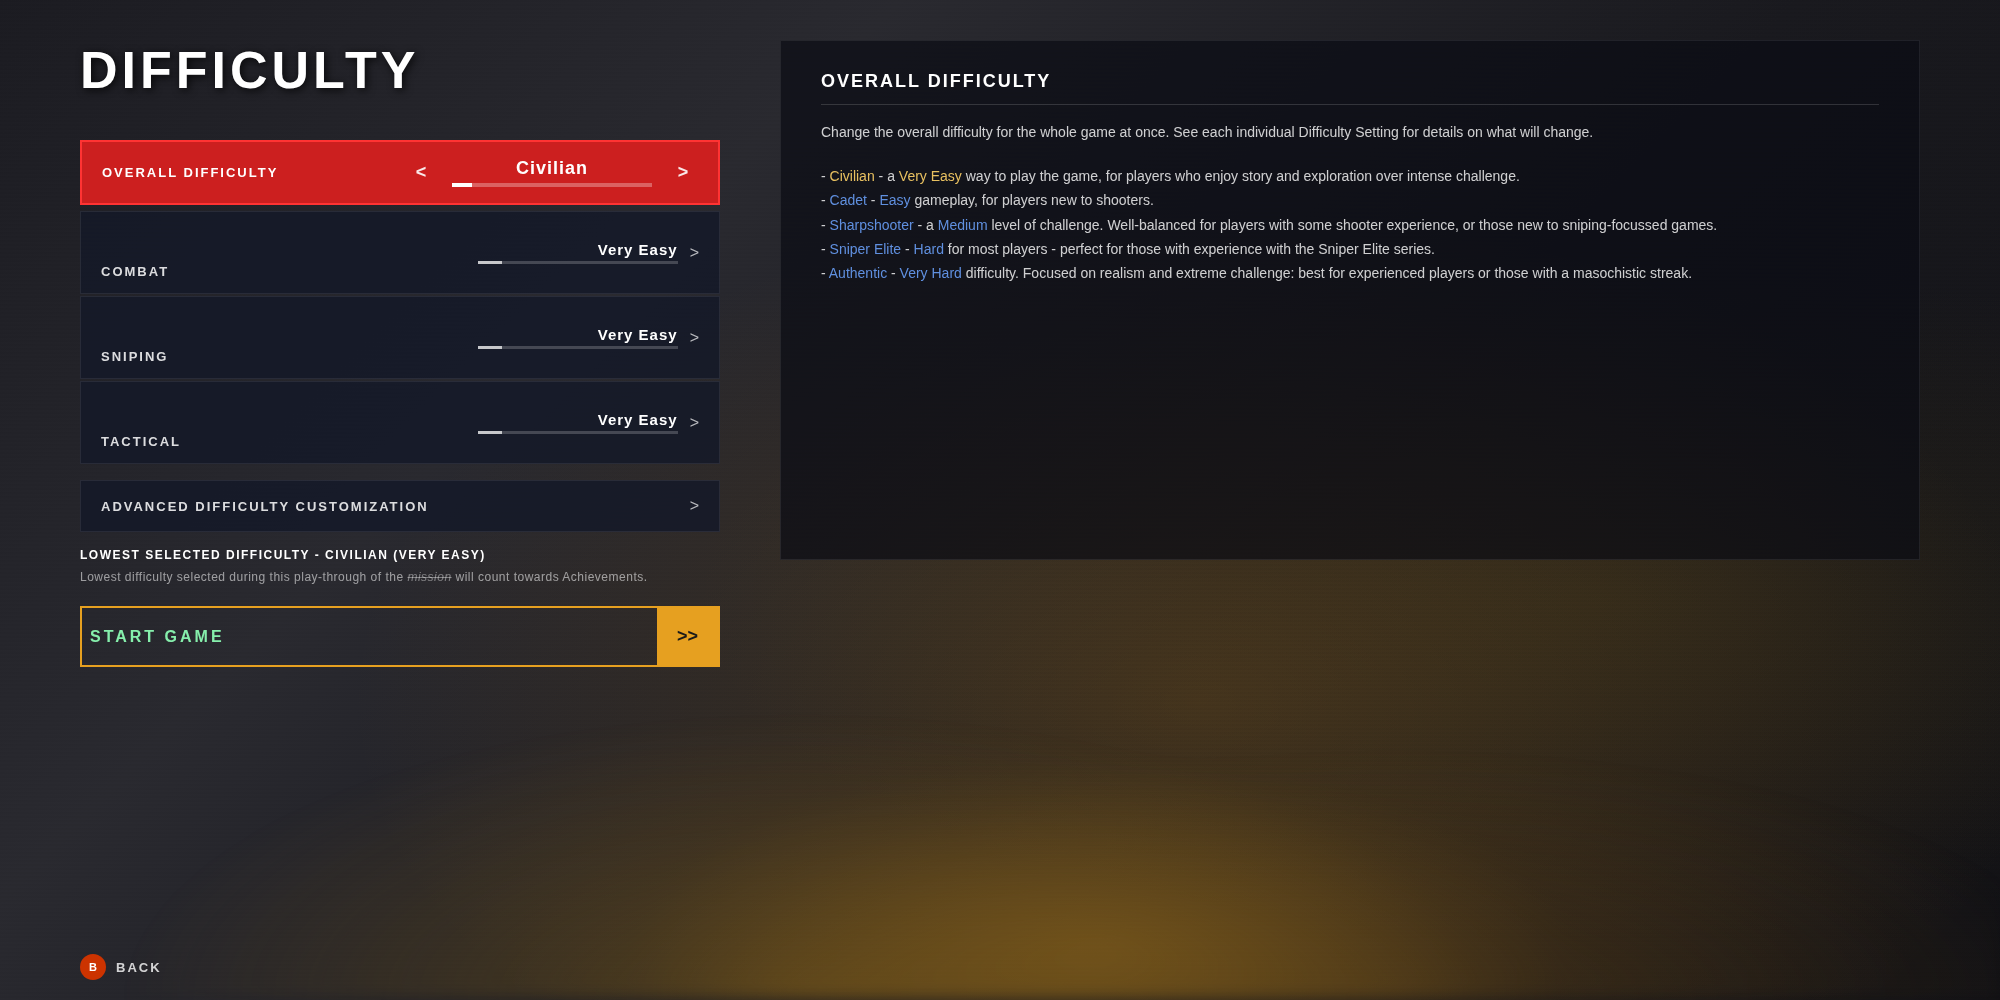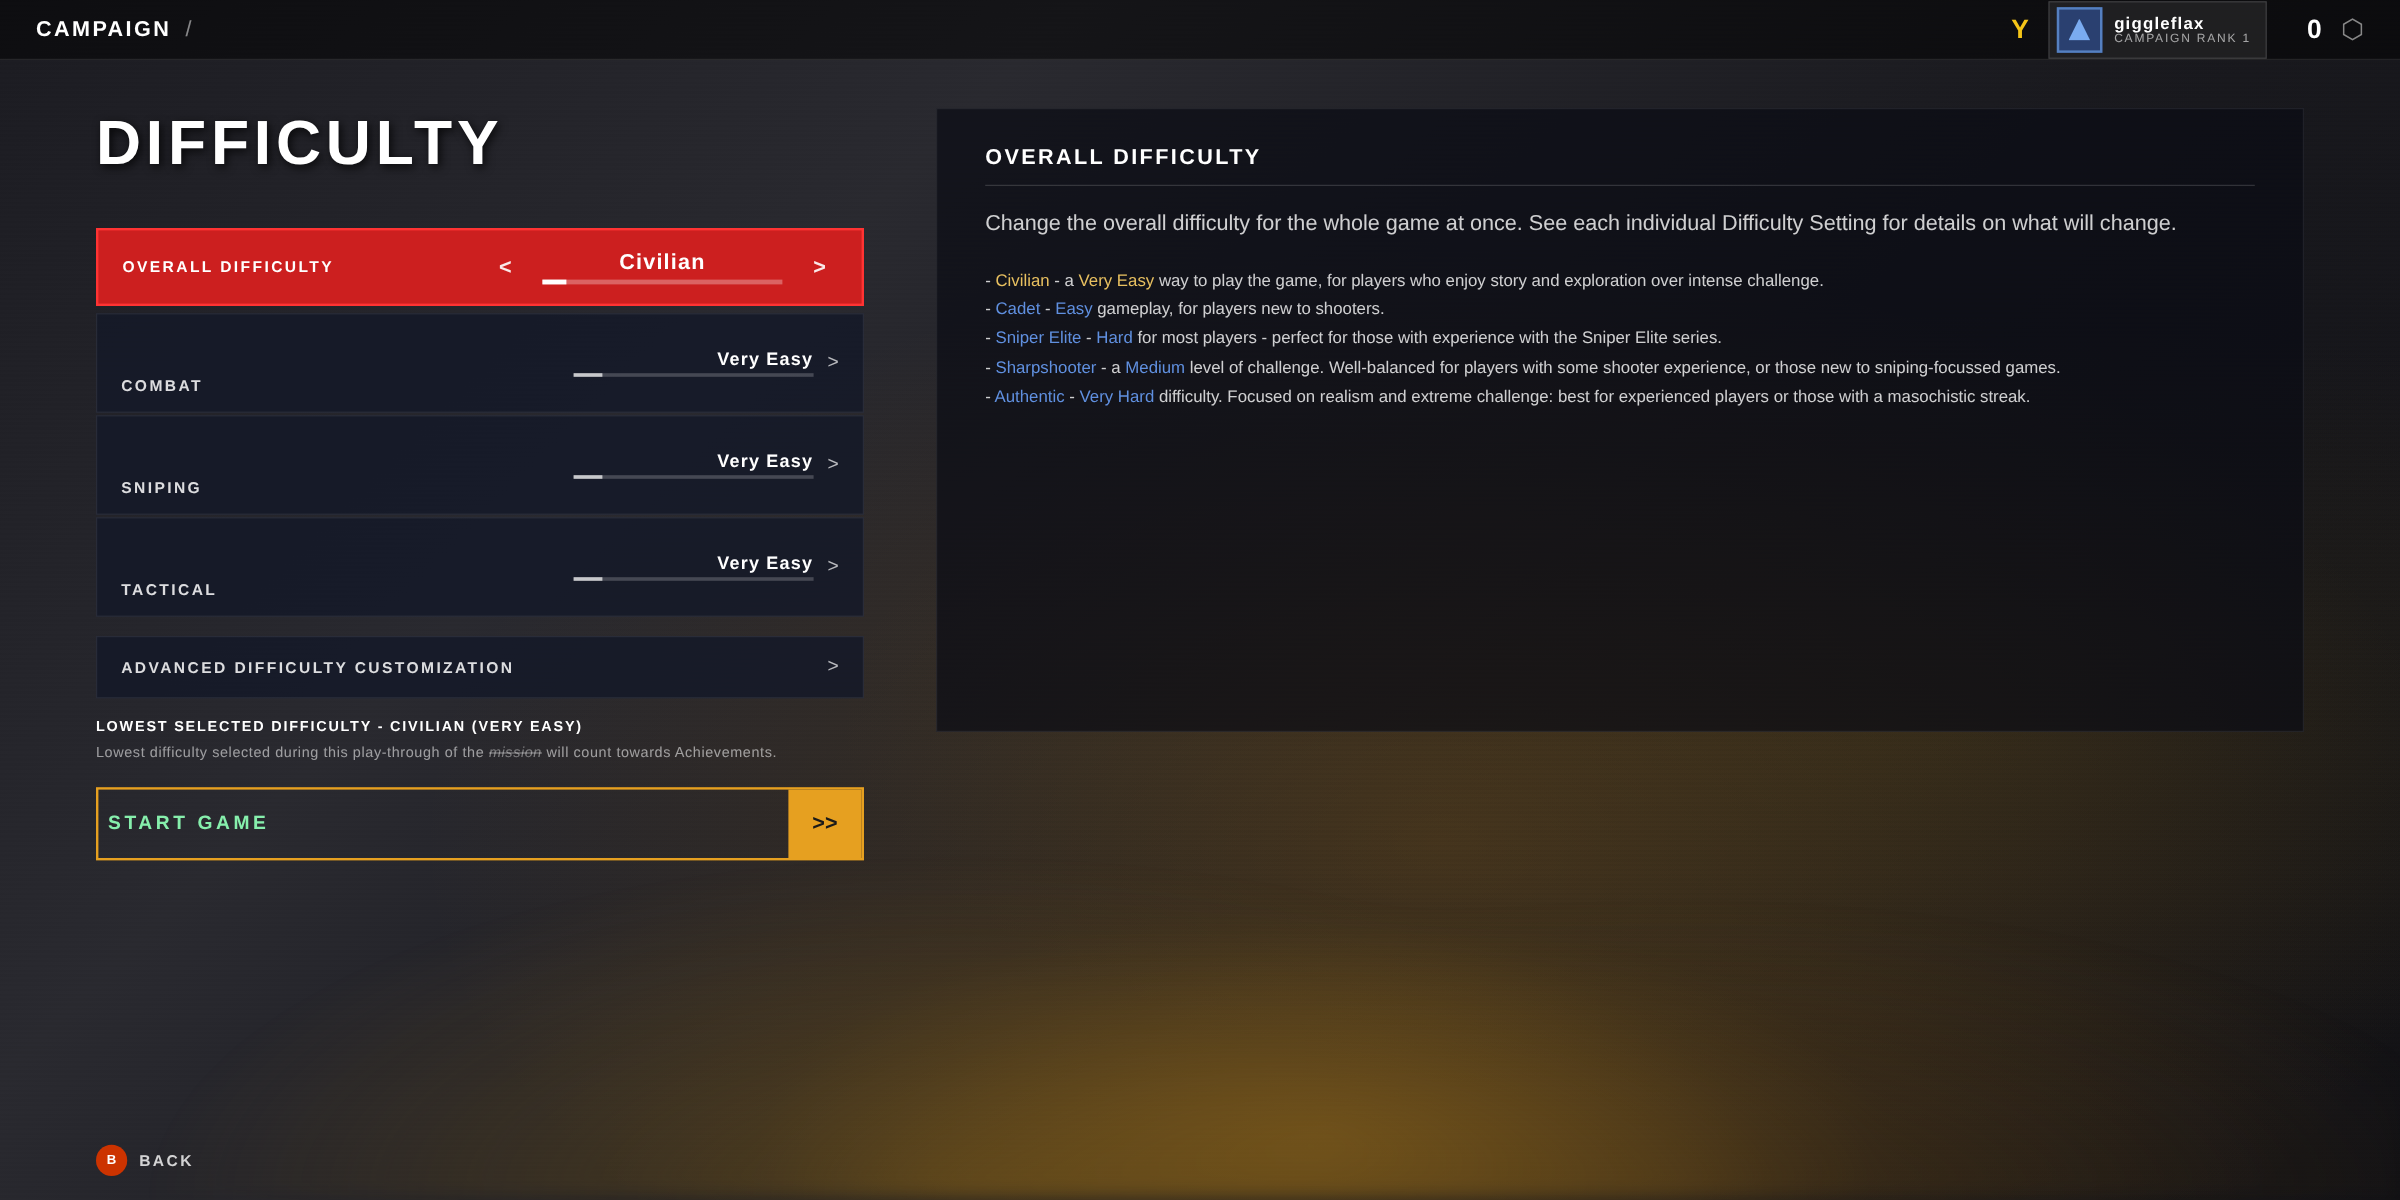--- a/index.html
+++ b/index.html
@@ -432,21 +432,21 @@
       font-weight: 900;
       letter-spacing: 2px;
       text-transform: uppercase;
       margin-bottom: 16px;
       padding-bottom: 12px;
       border-bottom: 1px solid rgba(255,255,255,0.15);
     }
 
     .info-desc {
       color: rgba(255,255,255,0.8);
-      font-size: 18px;
+      font-size: 14px;
       line-height: 1.7;
       margin-bottom: 20px;
     }
 
     .info-list {
       list-style: none;
       display: flex;
       flex-direction: column;
       gap: 2px;
     }
@@ -472,38 +472,20 @@
   </style>
 </head>
 <body>
 
 <div class="bg-overlay"></div>
 <div class="bg-texture"></div>
 <div class="bg-scene"></div>
 
 <div class="content">
 
-  <div class="topbar">
-    <div class="topbar-left">
-      <span class="breadcrumb-text">CAMPAIGN</span>
-      <span class="breadcrumb-slash">/</span>
-    </div>
-    <div class="topbar-right">
-      <span class="currency-icon">Y</span>
-      <div class="player-card">
-        <div class="player-avatar"></div>
-        <div class="player-info">
-          <span class="player-name">giggleflax</span>
-          <span class="player-rank">CAMPAIGN RANK 1</span>
-        </div>
-      </div>
-      <span class="score-display">0</span>
-      <span class="coin-icon">⬡</span>
-    </div>
-  </div>
 
   <div class="main-content">
 
     <div class="left-panel">
       <h1 class="page-title">DIFFICULTY</h1>
 
       <div class="overall-difficulty-box">
         <div class="overall-difficulty-inner">
           <span class="overall-label">OVERALL DIFFICULTY</span>
           <span class="nav-arrow">&lt;</span>
@@ -580,30 +562,30 @@
           <span class="link-yellow">Very Easy</span>
           <span> way to play the game, for players who enjoy story and exploration over intense challenge.</span>
         </li>
         <li class="info-list-item">
           <span class="link-blue">Cadet</span>
           <span> - </span>
           <span class="link-blue">Easy</span>
           <span> gameplay, for players new to shooters.</span>
         </li>
         <li class="info-list-item">
+          <span class="link-blue">Sharpshooter</span>
+          <span> - a </span>
+          <span class="link-blue">Medium</span>
+          <span> level of challenge. Well-balanced for players with some shooter experience, or those new to sniping-focussed games.</span>
+        </li>
+        <li class="info-list-item">
           <span class="link-blue">Sniper Elite</span>
           <span> - </span>
           <span class="link-blue">Hard</span>
           <span> for most players - perfect for those with experience with the Sniper Elite series.</span>
-        </li>
-        <li class="info-list-item">
-          <span class="link-blue">Sharpshooter</span>
-          <span> - a </span>
-          <span class="link-blue">Medium</span>
-          <span> level of challenge. Well-balanced for players with some shooter experience, or those new to sniping-focussed games.</span>
         </li>
         <li class="info-list-item">
           <span class="link-blue">Authentic</span>
           <span> - </span>
           <span class="link-blue">Very Hard</span>
           <span> difficulty. Focused on realism and extreme challenge: best for experienced players or those with a masochistic streak.</span>
         </li>
       </ul>
     </div>
   </div>

